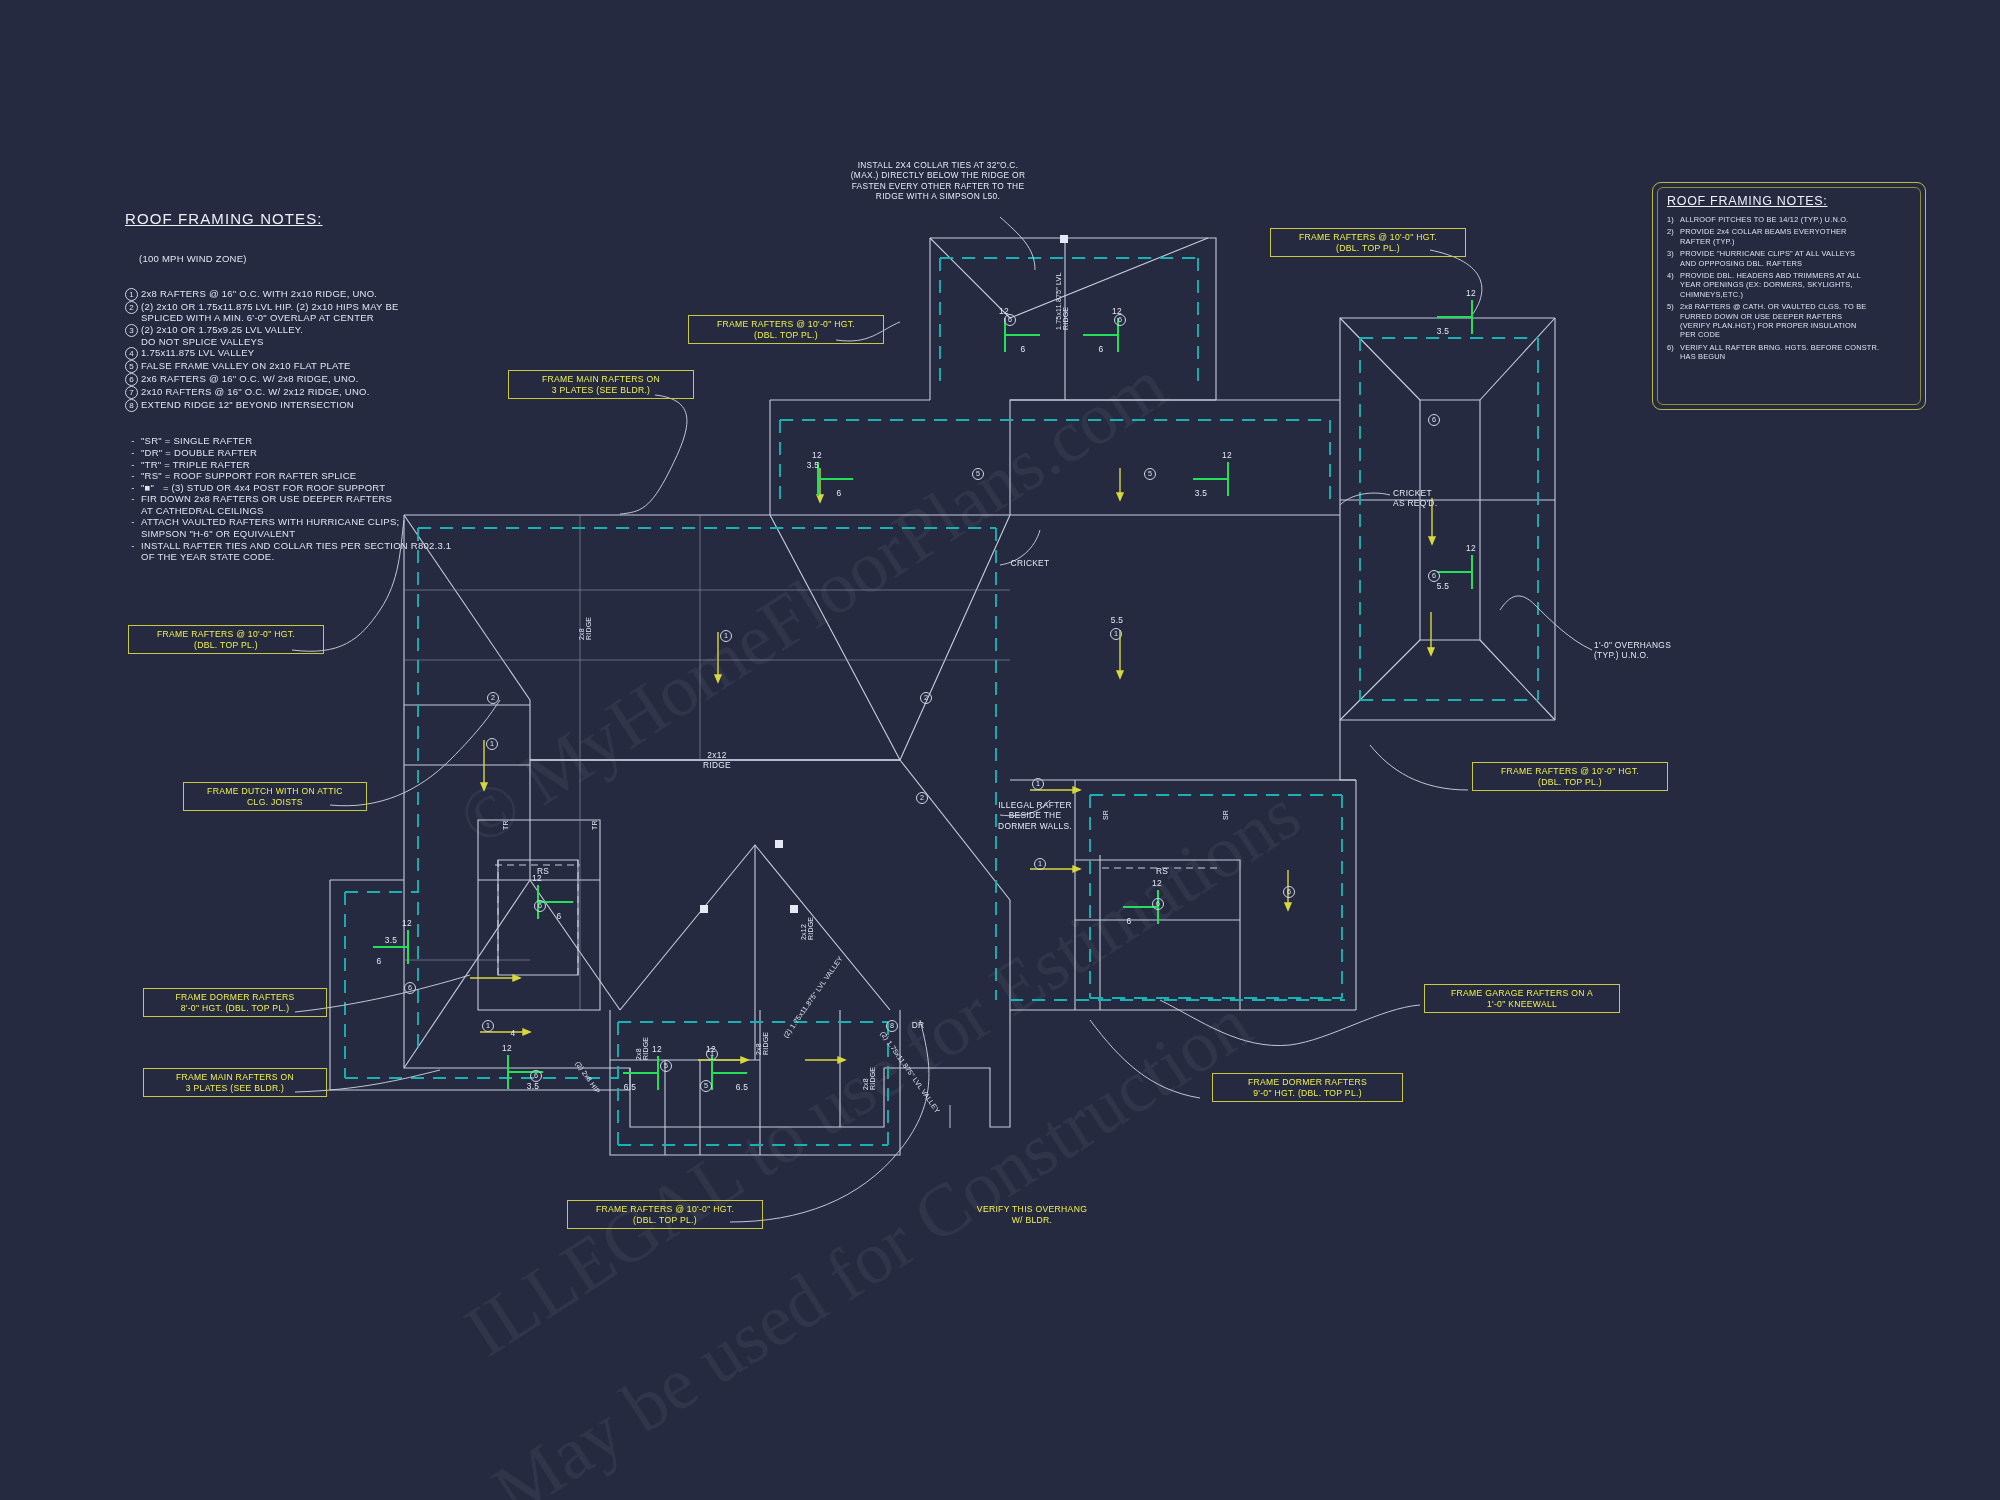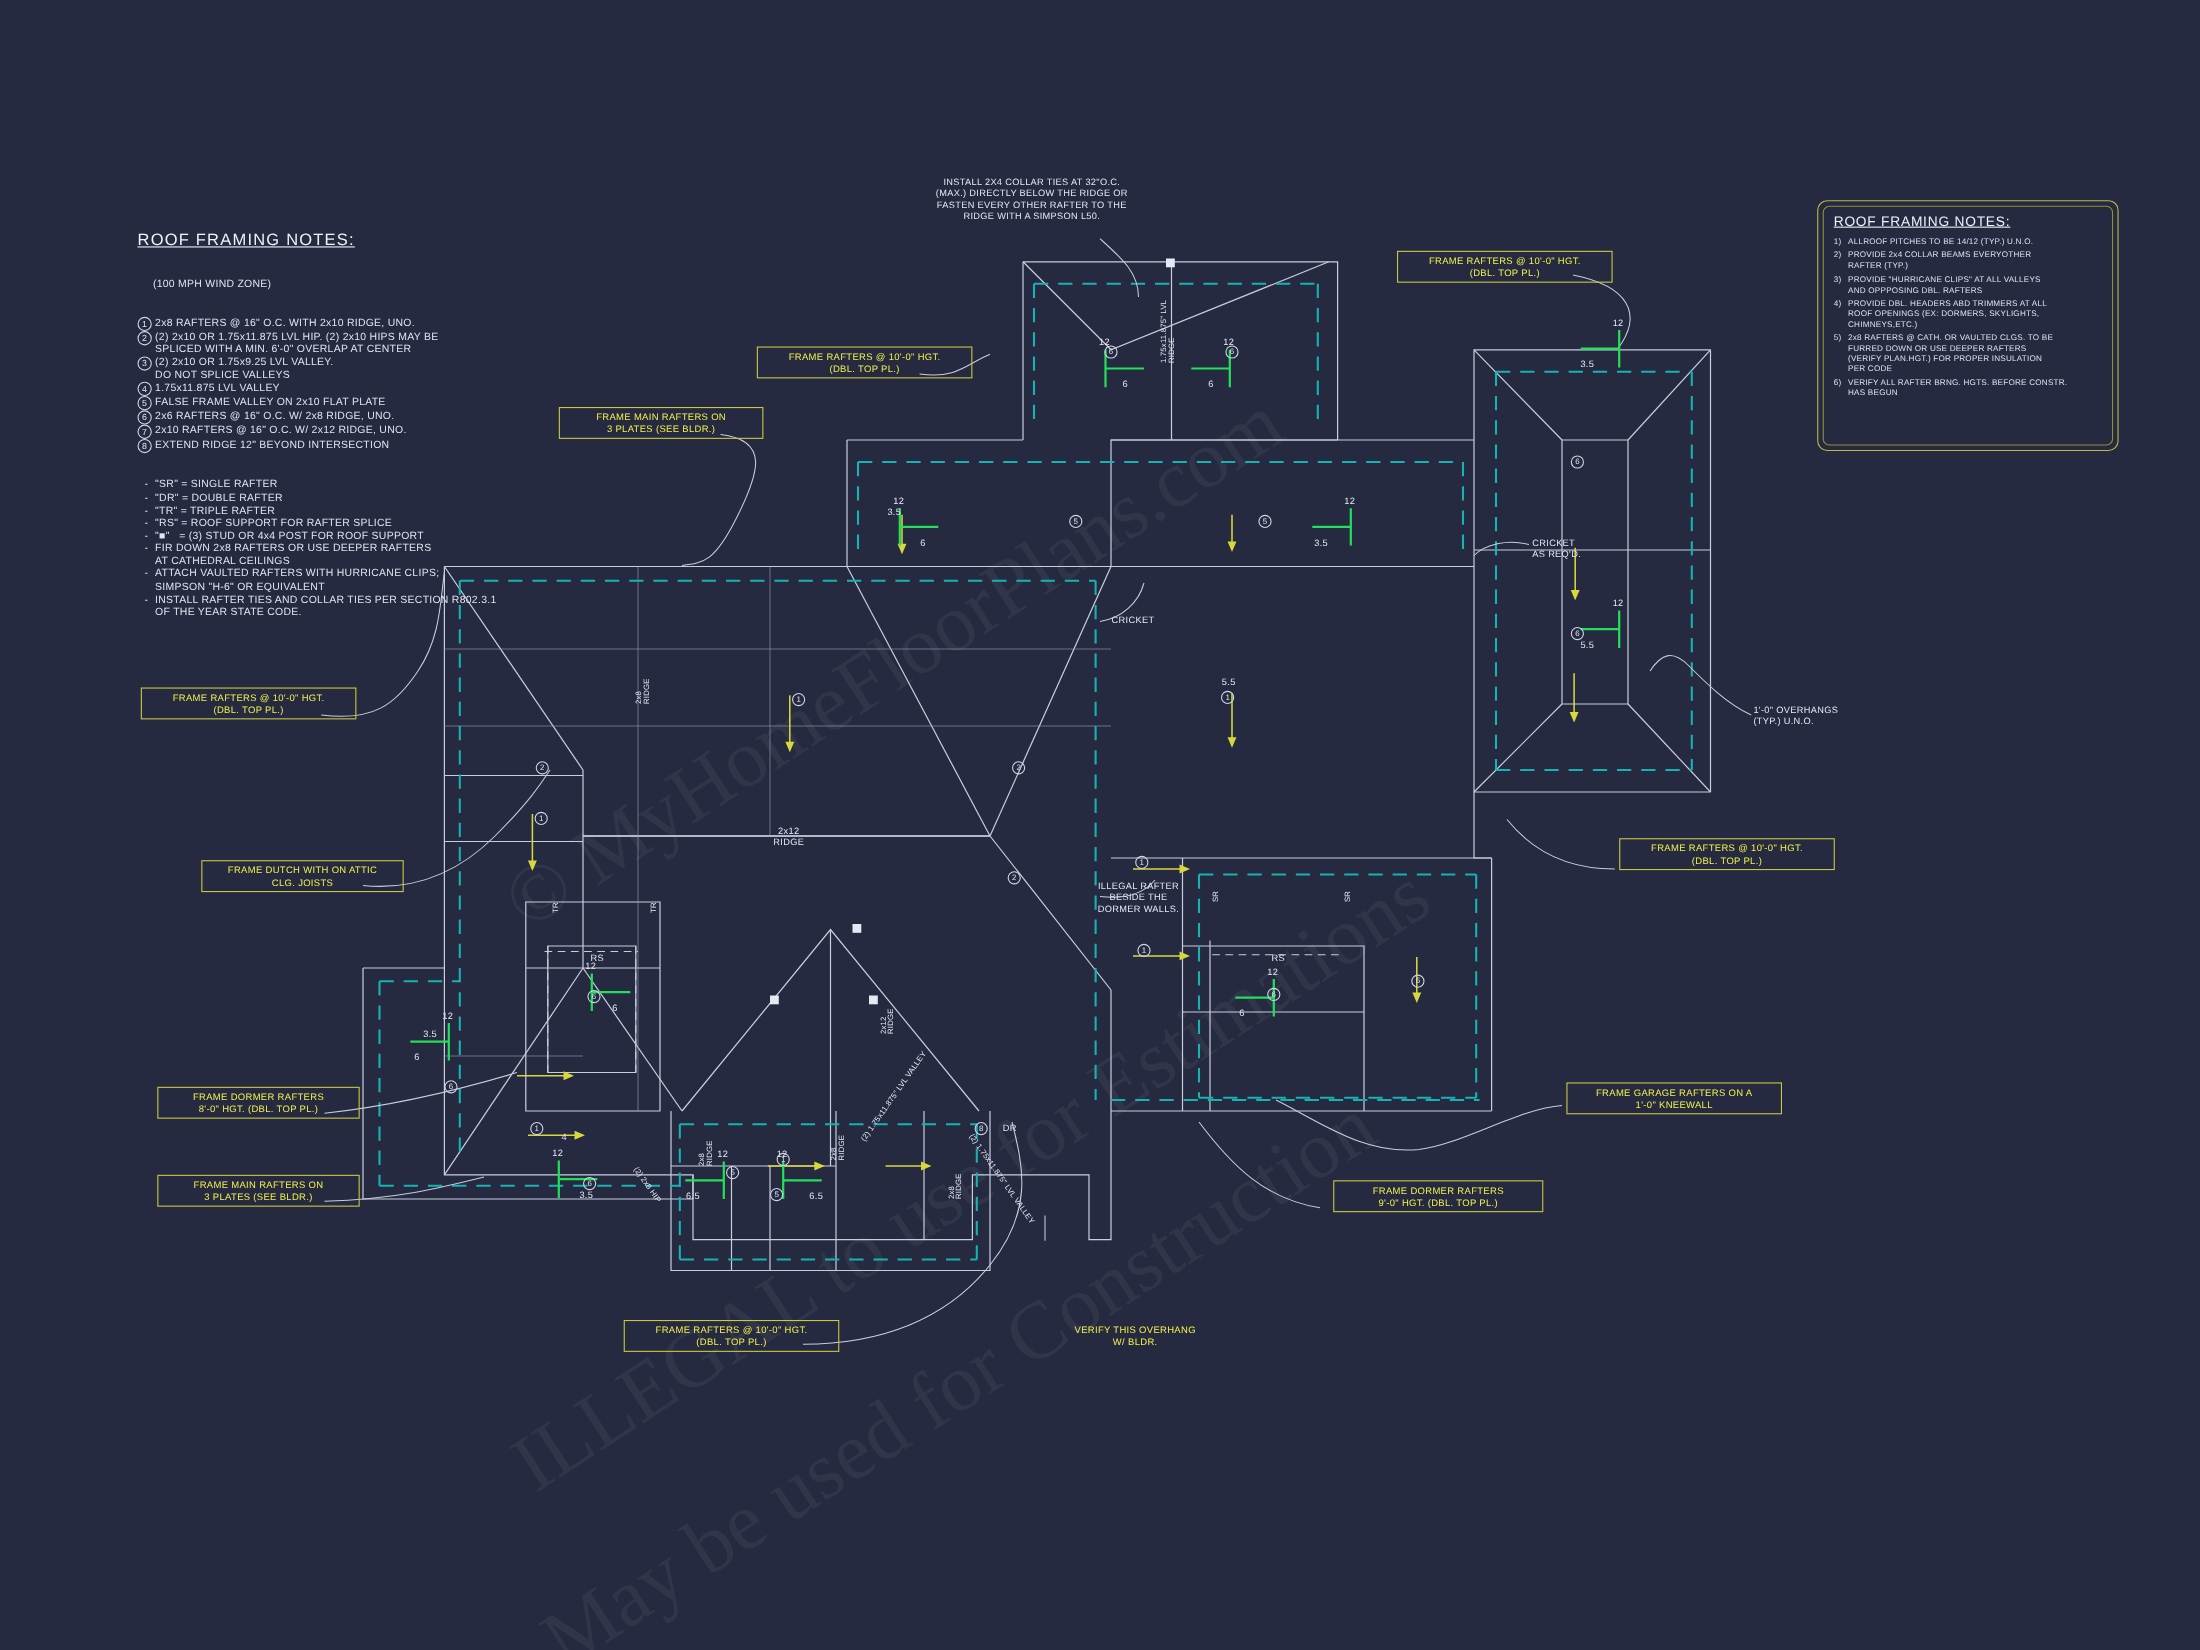--- a/index.html
+++ b/index.html
@@ -309,21 +309,21 @@
 RAFTER (TYP.)</div>
         </div>
         <div class="rrow">
           <div class="rn">3)</div>
           <div class="rt">PROVIDE "HURRICANE CLIPS" AT ALL VALLEYS
 AND OPPPOSING DBL. RAFTERS</div>
         </div>
         <div class="rrow">
           <div class="rn">4)</div>
           <div class="rt">PROVIDE DBL. HEADERS ABD TRIMMERS AT ALL
-ROOF OPENINGS (EX: DORMERS, SKYLIGHTS,
+YEAR OPENINGS (EX: DORMERS, SKYLIGHTS,
 CHIMNEYS,ETC.)</div>
         </div>
         <div class="rrow">
           <div class="rn">5)</div>
           <div class="rt">2x8 RAFTERS @ CATH. OR VAULTED CLGS. TO BE
 FURRED DOWN OR USE DEEPER RAFTERS
 (VERIFY PLAN.HGT.) FOR PROPER INSULATION
 PER CODE</div>
         </div>
         <div class="rrow">

